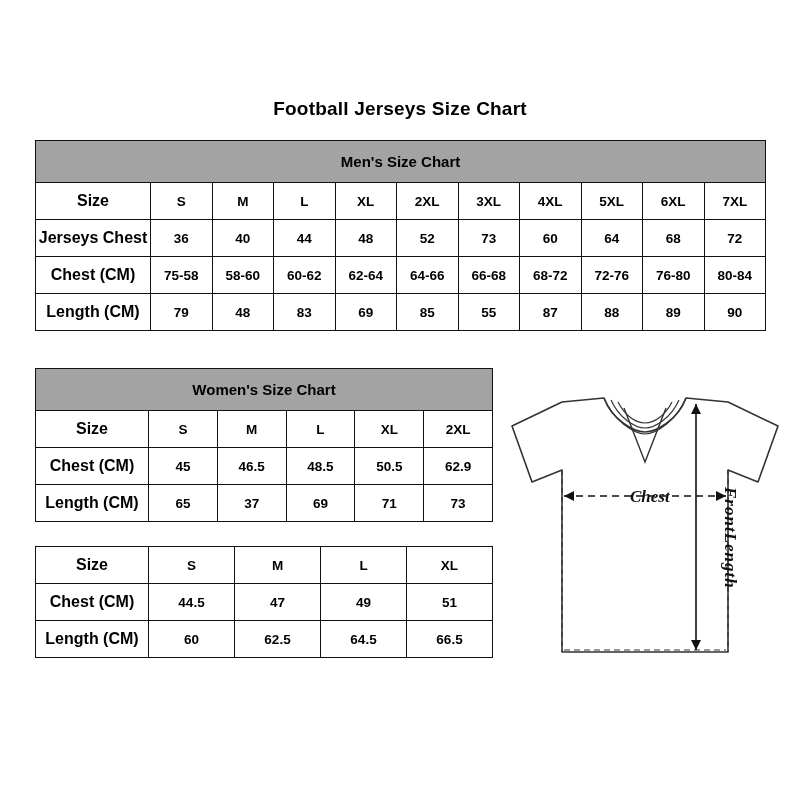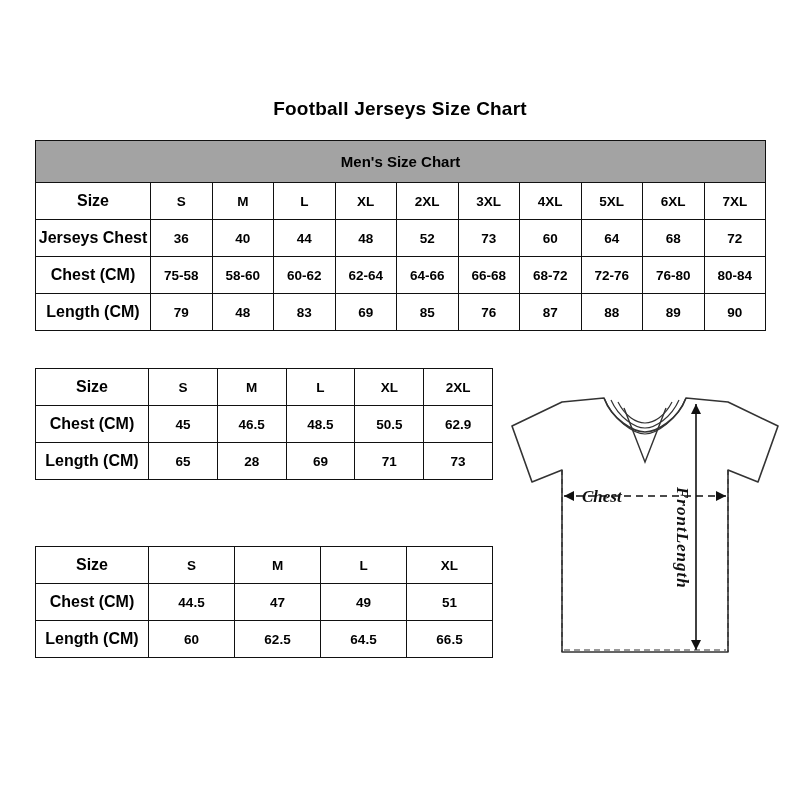--- a/index.html
+++ b/index.html
@@ -93,20 +93,21 @@
     width: 290px;
     height: 300px;
   }
   .diagram-label {
     position: absolute;
     font-family: "Liberation Serif", serif;
     font-style: italic;
     font-weight: bold;
     font-size: 17px;
     color: #111111;
+    margin-left: 48px;
   }
   #chest-label {
     left: 82px;
     top: 97px;
   }
   #front-length-label {
     left: 172px;
     top: 97px;
     writing-mode: vertical-rl;
     text-orientation: mixed;
@@ -177,59 +178,62 @@
         <td>76-80</td>
         <td>80-84</td>
       </tr>
       <tr>
         <td class="row-label">Length (CM)</td>
         <td>79</td>
         <td>48</td>
         <td>83</td>
         <td>69</td>
         <td>85</td>
-        <td>76</td>
+        <td>55</td>
         <td>87</td>
         <td>88</td>
         <td>89</td>
         <td>90</td>
       </tr>
     </tbody>
   </table>
 
   <table class="size-table" id="womens-table">
     <colgroup>
       <col class="label-col">
       <col class="data-col">
         <col class="data-col">
         <col class="data-col">
         <col class="data-col">
         <col class="data-col">
     </colgroup>
     <tbody>
+      <tr>
+        <th class="table-caption" colspan="6">Women's Size Chart</th>
+      </tr>
       <tr>
         <td class="row-label">Size</td>
         <td>S</td>
         <td>M</td>
         <td>L</td>
         <td>XL</td>
         <td>2XL</td>
       </tr>
       <tr>
         <td class="row-label">Chest (CM)</td>
         <td>45</td>
         <td>46.5</td>
         <td>48.5</td>
         <td>50.5</td>
         <td>62.9</td>
       </tr>
       <tr>
         <td class="row-label">Length (CM)</td>
         <td>65</td>
-        <td>28</td>
+        <td>37</td>
         <td>69</td>
         <td>71</td>
         <td>73</td>
       </tr>
     </tbody>
   </table>
 
   <table class="size-table" id="youth-table">
     <colgroup>
       <col class="label-col">

